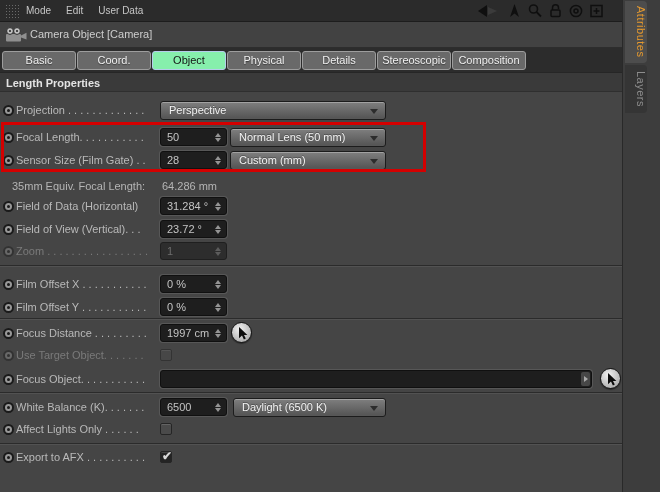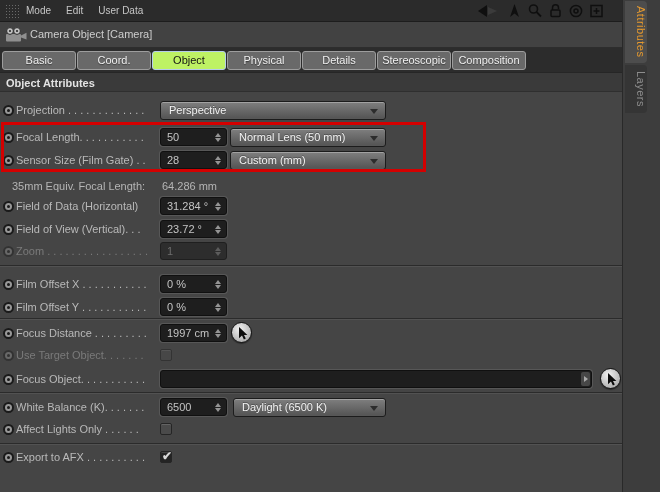--- a/index.html
+++ b/index.html
@@ -23,21 +23,21 @@
   .titlebar { position:absolute; left:0; top:22px; width:622px; height:26px;
     background:#424242; border-bottom:1px solid #2d2d2d; }
   .camicon { position:absolute; left:5px; top:5px; }
   .titletext { position:absolute; left:30px; top:0; line-height:25px; font-size:11px; color:#cdcdcd; }
   
   .tabrow { position:absolute; left:0; top:48px; width:622px; height:24px; background:#2c2c2c; }
   .tab { position:absolute; top:3px; height:19px; width:74px; text-align:center;
     font-size:11px; line-height:17px; color:#efefef; background:#696969;
     border:1px solid #9d9d9d; border-radius:3px; cursor:default;
     text-shadow:0 1px 1px rgba(0,0,0,.45); }
-  .tab.active { background:#bef264; color:#141414; border-color:#b5cdeb; text-shadow:none; }
+  .tab.active { background:#86efac; color:#141414; border-color:#b5cdeb; text-shadow:none; }
   
   .groupheader { position:absolute; left:0; top:72px; width:622px; height:20px;
     background:#3a3a3a; border-top:1px solid #262626; border-bottom:1px solid #2f2f2f; }
   .groupheader span { font-size:11px; font-weight:bold; color:#e3e3e3; line-height:18px; padding-left:6px; }
   
   .prow { position:absolute; left:0; width:622px; height:19px; }
   .keydot { position:absolute; left:3px; top:4px; width:11px; height:11px; border-radius:50%;
     background:#989898; border:2px solid #1a1a1a; }
   .keydot::after { content:""; position:absolute; left:2px; top:2px; width:3px; height:3px;
     border-radius:50%; background:#1a1a1a; }
@@ -153,21 +153,21 @@
     <div class="tab" style="left:2px">Basic</div>
     <div class="tab" style="left:77px">Coord.</div>
     <div class="tab active" style="left:152px">Object</div>
     <div class="tab" style="left:227px">Physical</div>
     <div class="tab" style="left:377px">Stereoscopic</div>
     <div class="tab" style="left:302px">Details</div>
     <div class="tab" style="left:452px">Composition</div>
   </div>
 
   <div class="groupheader">
-    <span>Object Attributes</span>
+    <span>Length Properties</span>
   </div>
 
   <div class="prow" style="top:101px">
     <span class="keydot"></span>
     <span class="plabel">Projection . . . . . . . . . . . . .</span>
     <div class="dd" style="left:160px;width:226px">
       <span class="dd-val">Perspective</span>
       <span class="arr"></span>
     </div>
   </div>

